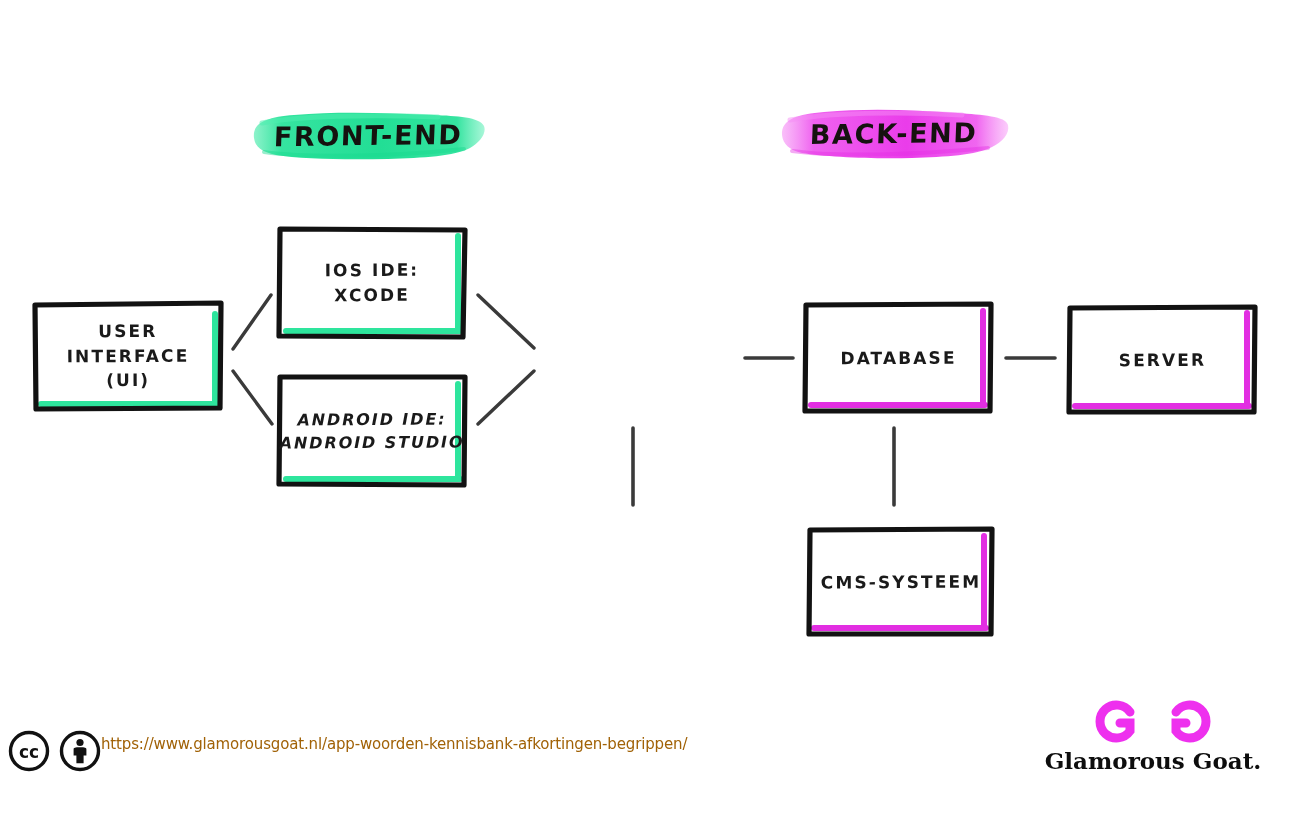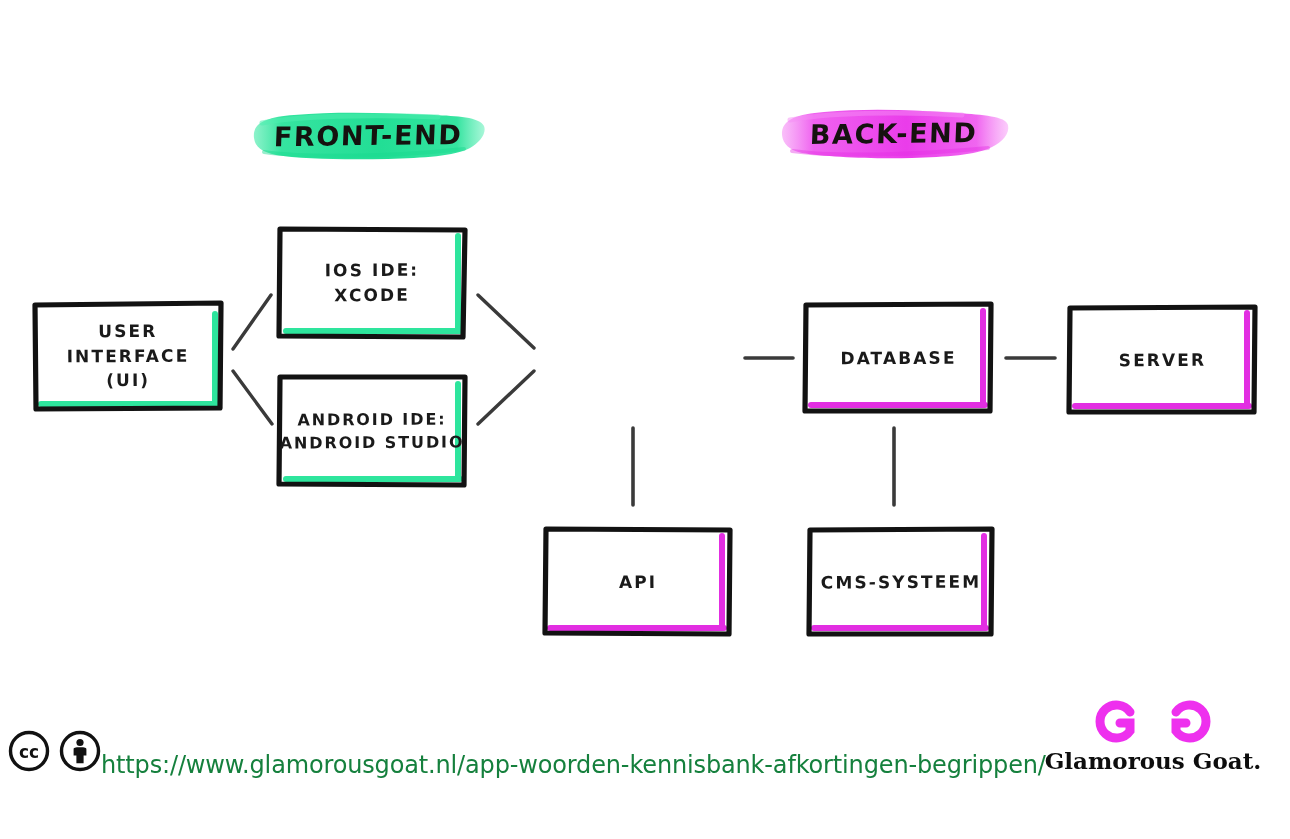--- a/index.html
+++ b/index.html
@@ -83,21 +83,21 @@
     text-align: center;
     line-height: 1.45;
     white-space: pre-line;
     transform: rotate(-0.35deg);
   }
   .node.small .node-label { font-size: 16px; letter-spacing: 1.9px; }
 
   
   #node-ui          { left: 32px;   top: 300px; width: 192px; height: 112px; }
   #node-ios         { left: 276px;  top: 225px; width: 192px; height: 116px; }
-  #node-android     { left: 276px;  top: 373px; width: 192px; height: 116px; }
+  #node-android     { left: 276px;  top: 373px; width: 192px; height: 116px; font-style: italic; }
   #node-middleware  { left: 542px;  top: 301px; width: 192px; height: 114px; }
   #node-database    { left: 802px;  top: 301px; width: 193px; height: 114px; }
   #node-server      { left: 1066px; top: 304px; width: 193px; height: 112px; }
   #node-api         { left: 542px;  top: 526px; width: 192px; height: 112px; }
   #node-cms         { left: 806px;  top: 526px; width: 190px; height: 112px; }
 
   
   #connectors {
     position: absolute;
     left: 0; top: 0;
@@ -118,24 +118,24 @@
     position: absolute;
     left: 8px;
     top: 18px;
     display: flex;
     align-items: center;
     gap: 9px;
   }
   #license-url {
     position: absolute;
     left: 101px;
-    top: 39px;
+    top: 23px;
     font-family: "DejaVu Sans", sans-serif;
-    font-size: 24px;
-    color: #15803d;
+    font-size: 15px;
+    color: #a16207;
     letter-spacing: -0.15px;
     white-space: nowrap;
   }
   #brand-logo {
     position: absolute;
     right: 22px;
     top: -21px;
     width: 230px;
     height: 105px;
     display: flex;
@@ -273,30 +273,20 @@
     <svg class="node-accent" viewBox="0 0 193 114" preserveAspectRatio="none" xmlns="http://www.w3.org/2000/svg">
       <path d="M181,10 L181,102" stroke="#E22EE2" stroke-width="6" fill="none" stroke-linecap="round"></path>
       <path d="M9,104 L183,104" stroke="#E22EE2" stroke-width="6" fill="none" stroke-linecap="round"></path>
     </svg>
     <svg class="node-frame" viewBox="0 0 193 114" preserveAspectRatio="none" xmlns="http://www.w3.org/2000/svg">
       <path d="M4,4 L189,3 L188,110 L3,110 Z" fill="none" stroke="#121212" stroke-width="5.2" stroke-linejoin="round" stroke-linecap="round"></path>
     </svg>
     <div class="node-label">DATABASE</div>
   </div>
 
-  <div class="node" id="node-api">
-    <svg class="node-accent" viewBox="0 0 192 112" preserveAspectRatio="none" xmlns="http://www.w3.org/2000/svg">
-      <path d="M180,10 L180,100" stroke="#E22EE2" stroke-width="6" fill="none" stroke-linecap="round"></path>
-      <path d="M8,102 L182,102" stroke="#E22EE2" stroke-width="6" fill="none" stroke-linecap="round"></path>
-    </svg>
-    <svg class="node-frame" viewBox="0 0 192 112" preserveAspectRatio="none" xmlns="http://www.w3.org/2000/svg">
-      <path d="M4,3 L188,4 L187,108 L3,107 Z" fill="none" stroke="#121212" stroke-width="5.2" stroke-linejoin="round" stroke-linecap="round"></path>
-    </svg>
-    <div class="node-label">API</div>
-  </div>
 
   <div class="node" id="node-cms">
     <svg class="node-accent" viewBox="0 0 190 112" preserveAspectRatio="none" xmlns="http://www.w3.org/2000/svg">
       <path d="M178,10 L178,100" stroke="#E22EE2" stroke-width="6" fill="none" stroke-linecap="round"></path>
       <path d="M8,102 L180,102" stroke="#E22EE2" stroke-width="6" fill="none" stroke-linecap="round"></path>
     </svg>
     <svg class="node-frame" viewBox="0 0 190 112" preserveAspectRatio="none" xmlns="http://www.w3.org/2000/svg">
       <path d="M4,4 L186,3 L185,108 L3,108 Z" fill="none" stroke="#121212" stroke-width="5.2" stroke-linejoin="round" stroke-linecap="round"></path>
     </svg>
     <div class="node-label">CMS-SYSTEEM</div>

